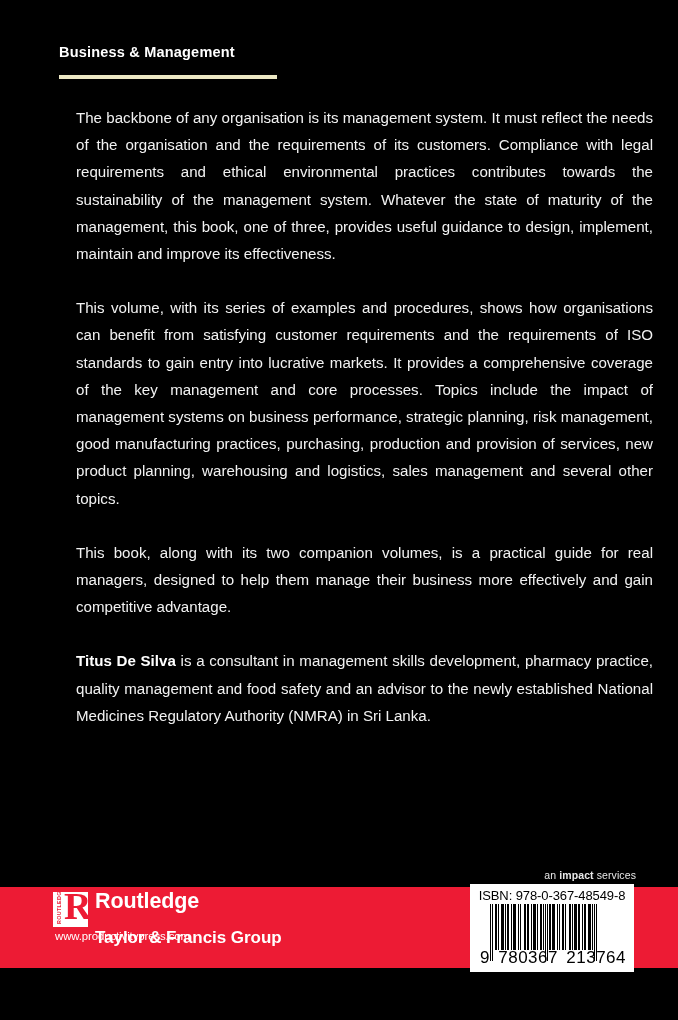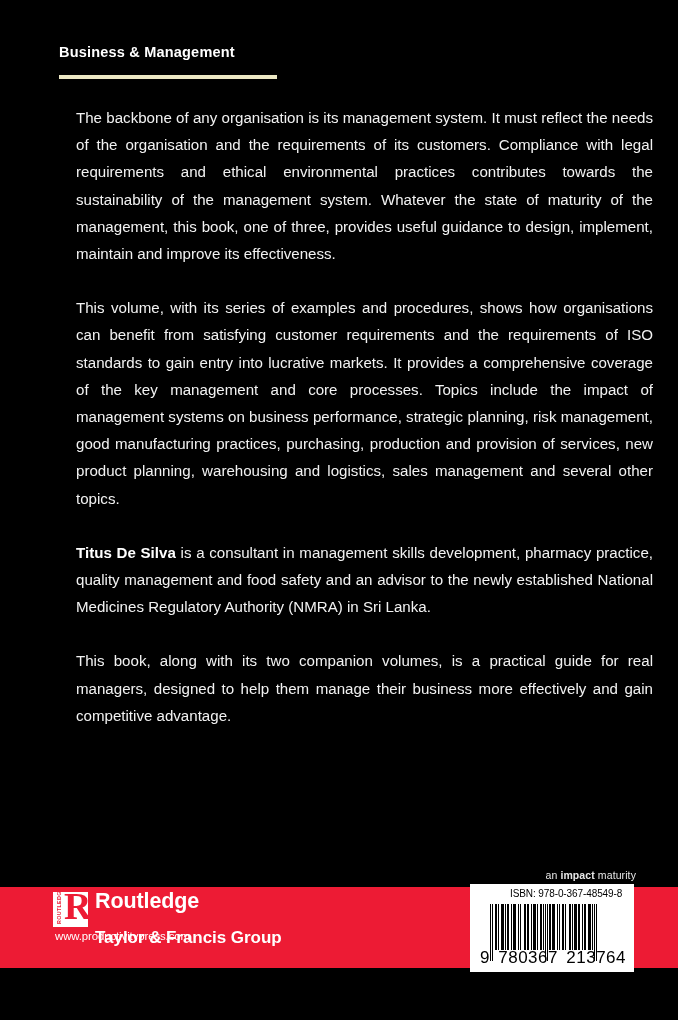--- a/index.html
+++ b/index.html
@@ -181,25 +181,24 @@
     width: 164px;
     height: 88px;
     background: #ffffff;
   }
 
   .isbn-text {
     position: absolute;
     left: 0;
     right: 0;
     top: 4px;
-    text-align: left;
-    font-size: 10px;
+    text-align: center;
+    font-size: 13px;
     color: #000000;
     letter-spacing: -0.1px;
-    padding-left: 40px;
   }
 
   .barcode-bars {
     position: absolute;
     left: 20px;
     top: 20px;
     width: 126px;
     height: 46px;
     display: flex;
     align-items: stretch;
@@ -238,25 +237,25 @@
 
 <div class="cover">
 
   <div class="series-heading">Business &amp; Management</div>
 
   <div class="heading-rule"></div>
 
   <div class="blurb">
     <p>The backbone of any organisation is its management system. It must reflect the needs of the organisation and the requirements of its customers. Compliance with legal requirements and ethical environmental practices contributes towards the sustainability of the management system. Whatever the state of maturity of the management, this book, one of three, provides useful guidance to design, implement, maintain and improve its effectiveness.</p>
     <p>This volume, with its series of examples and procedures, shows how organisations can benefit from satisfying customer requirements and the requirements of ISO standards to gain entry into lucrative markets. It provides a comprehensive coverage of the key management and core processes. Topics include the impact of management systems on business performance, strategic planning, risk management, good manufacturing practices, purchasing, production and provision of services, new product planning, warehousing and logistics, sales management and several other topics.</p>
+    <p>This book, along with its two companion volumes, is a practical guide for real managers, designed to help them manage their business more effectively and gain competitive advantage.</p>
     <p><span class="author-name">Titus De Silva</span><span> is a consultant in management skills development, pharmacy practice, quality management and food safety and an advisor to the newly established National Medicines Regulatory Authority (NMRA) in Sri Lanka.</span></p>
-    <p>This book, along with its two companion volumes, is a practical guide for real managers, designed to help them manage their business more effectively and gain competitive advantage.</p>
   </div>
 
-  <div class="informa"><span>an </span><span class="informa-word">impact</span><span> maturity</span></div>
+  <div class="informa"><span>an </span><span class="informa-word">impact</span><span> services</span></div>
 
   <div class="red-band"></div>
 
   <div class="routledge-lockup">
     <div class="routledge-mark">
       <div class="mark-vertical">ROUTLEDGE</div>
       <div class="mark-letter">R</div>
     </div>
     <div class="routledge-words">
       <div class="routledge-name">Routledge</div>

